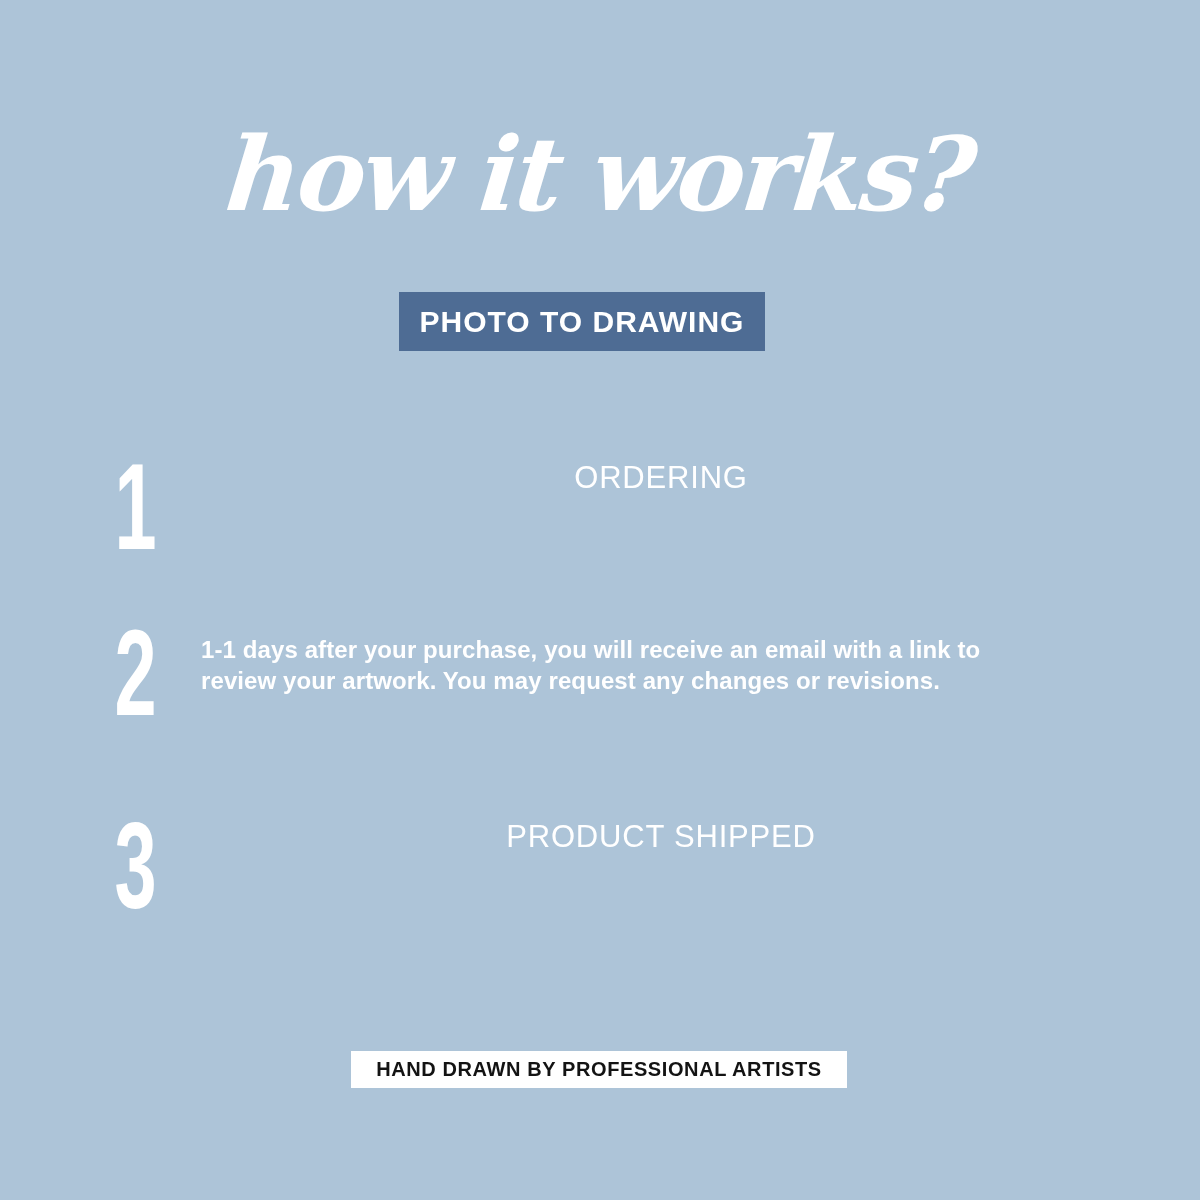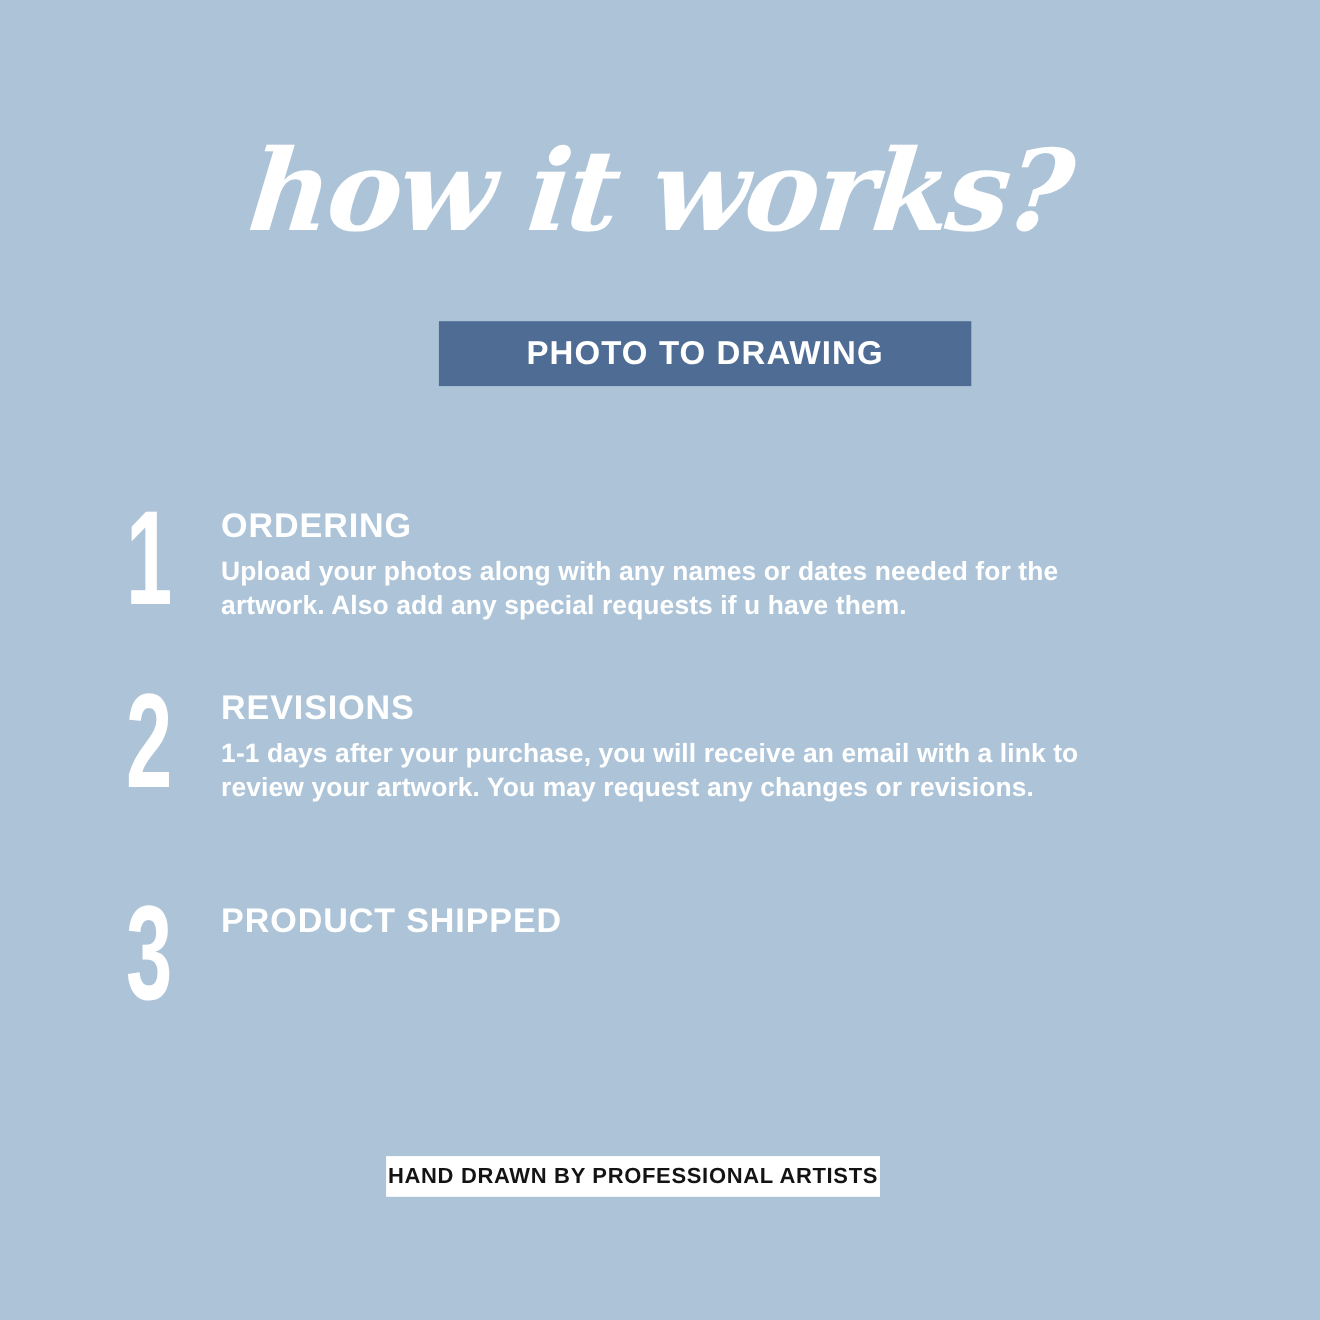--- a/index.html
+++ b/index.html
@@ -34,21 +34,21 @@
     font-weight: bold;
     font-size: 102px;
     letter-spacing: -3px;
     transform: skewX(-6deg);
     line-height: 1.3;
   }
   .badge {
     position: absolute;
     top: 292px;
     left: 399px;
-    width: 484px;
+    width: 366px;
     height: 59px;
     background: var(--badge);
     display: flex;
     align-items: center;
     justify-content: center;
   }
   .badge span {
     color: var(--text);
     font-size: 30px;
     font-weight: bold;
@@ -77,38 +77,39 @@
     transform-origin: center top;
   }
   .step-content {
     position: absolute;
     left: 201px;
     width: 920px;
   }
   .step-heading {
     color: var(--text);
     font-size: 31px;
-    font-weight: 700;
+    font-weight: 400;
     letter-spacing: 0.8px;
     line-height: 1.15;
+    text-align: center;
   }
   .step-body {
     margin-top: 8px;
     color: var(--text);
     font-size: 24px;
     font-weight: bold;
     line-height: 31px;
     letter-spacing: 0.1px;
     white-space: pre-line;
   }
   .footer {
     position: absolute;
     top: 1051px;
     left: 351px;
-    width: 449px;
+    width: 496px;
     height: 37px;
     background: var(--banner_bg);
     display: flex;
     align-items: center;
     justify-content: center;
   }
   .footer span {
     color: var(--banner_text);
     font-size: 20px;
     font-weight: bold;
@@ -123,29 +124,26 @@
   <h1 class="title">how it works?</h1>
 
   <div class="badge">
     <span>PHOTO TO DRAWING</span>
   </div>
 
   <section class="step step-1">
     <div class="step-number">1</div>
     <div class="step-content">
       <h2 class="step-heading">ORDERING</h2>
-      <p class="step-body">Upload your photos along with any names or dates needed for the
-artwork. Also add any special requests if u have them.</p>
     </div>
   </section>
 
   <section class="step step-2">
     <div class="step-number">2</div>
     <div class="step-content">
-      <h2 class="step-heading">REVISIONS</h2>
       <p class="step-body">1-1 days after your purchase, you will receive an email with a link to
 review your artwork. You may request any changes or revisions.</p>
     </div>
   </section>
 
   <section class="step step-3">
     <div class="step-number">3</div>
     <div class="step-content">
       <h2 class="step-heading">PRODUCT SHIPPED</h2>
     </div>

